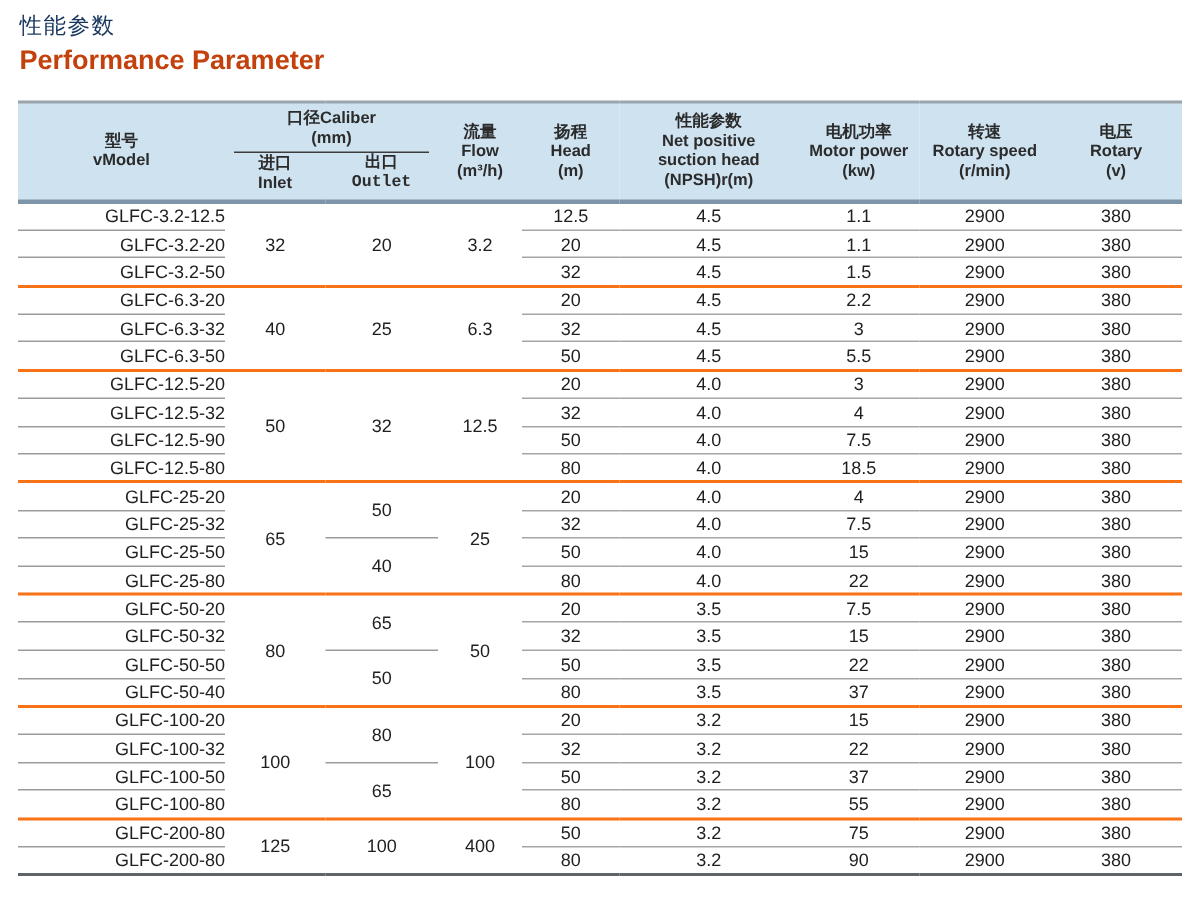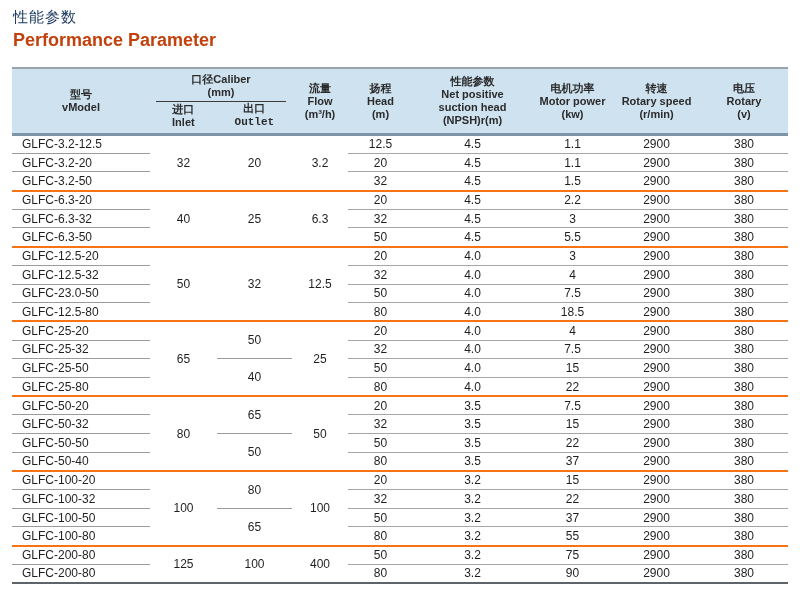--- a/index.html
+++ b/index.html
@@ -53,21 +53,21 @@
   tbody td {
     height: 18.7px;
     font-size: 12px;
     line-height: 1;
     text-align: center;
     vertical-align: middle;
     color: #1f1f1f;
     padding: 0;
   }
   td.model-cell {
-    text-align: left;
+    text-align: right;
     padding-left: 10px;
     border-bottom: 1px solid #9b9b9b;
   }
   td.num-cell { border-bottom: 1px solid #a6a6a6; }
   td.merged-cell { border-bottom: none; }
   td.outlet-split { border-bottom: 1px solid #9b9b9b; }
   tr.group-start td { border-top: 2px solid #f97316; }
 </style>
 </head>
 <body>
@@ -211,21 +211,21 @@
       </tr>
       <tr>
         <td class="model-cell">GLFC-12.5-32</td>
         <td class="num-cell">32</td>
         <td class="num-cell">4.0</td>
         <td class="num-cell">4</td>
         <td class="num-cell">2900</td>
         <td class="num-cell">380</td>
       </tr>
       <tr>
-        <td class="model-cell">GLFC-23.0-50</td>
+        <td class="model-cell">GLFC-12.5-90</td>
         <td class="num-cell">50</td>
         <td class="num-cell">4.0</td>
         <td class="num-cell">7.5</td>
         <td class="num-cell">2900</td>
         <td class="num-cell">380</td>
       </tr>
       <tr>
         <td class="model-cell">GLFC-12.5-80</td>
         <td class="num-cell">80</td>
         <td class="num-cell">4.0</td>

